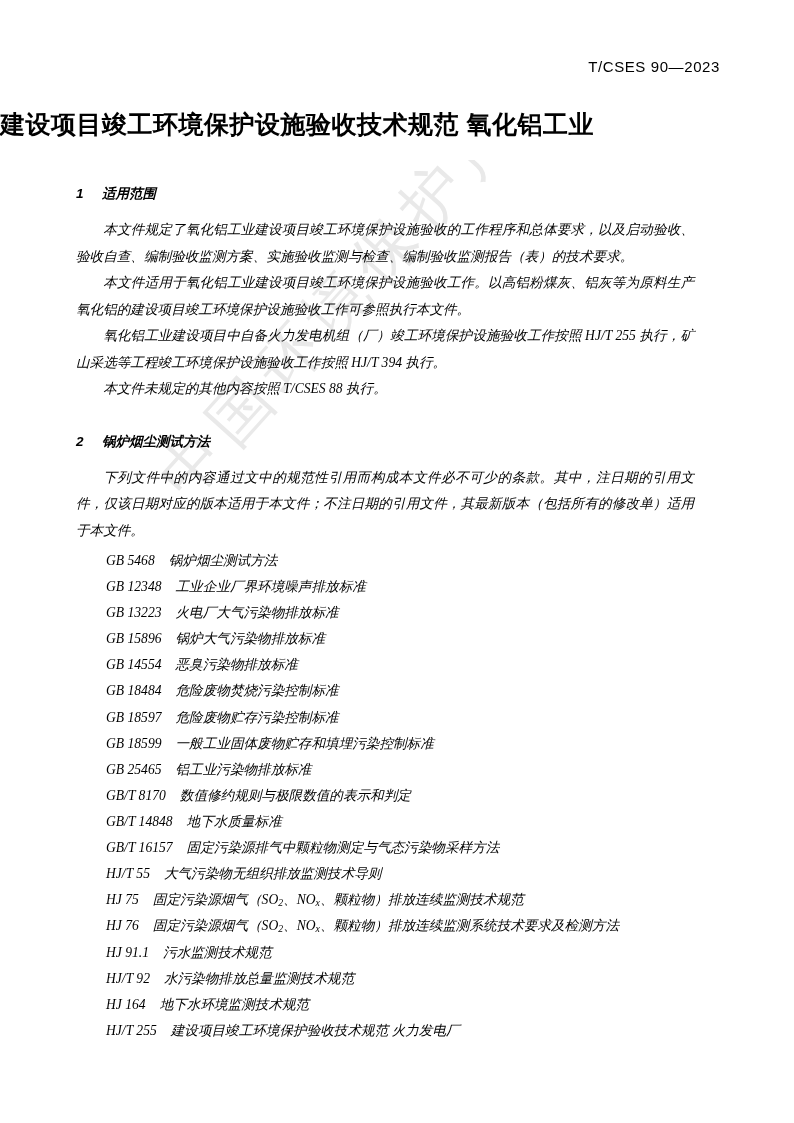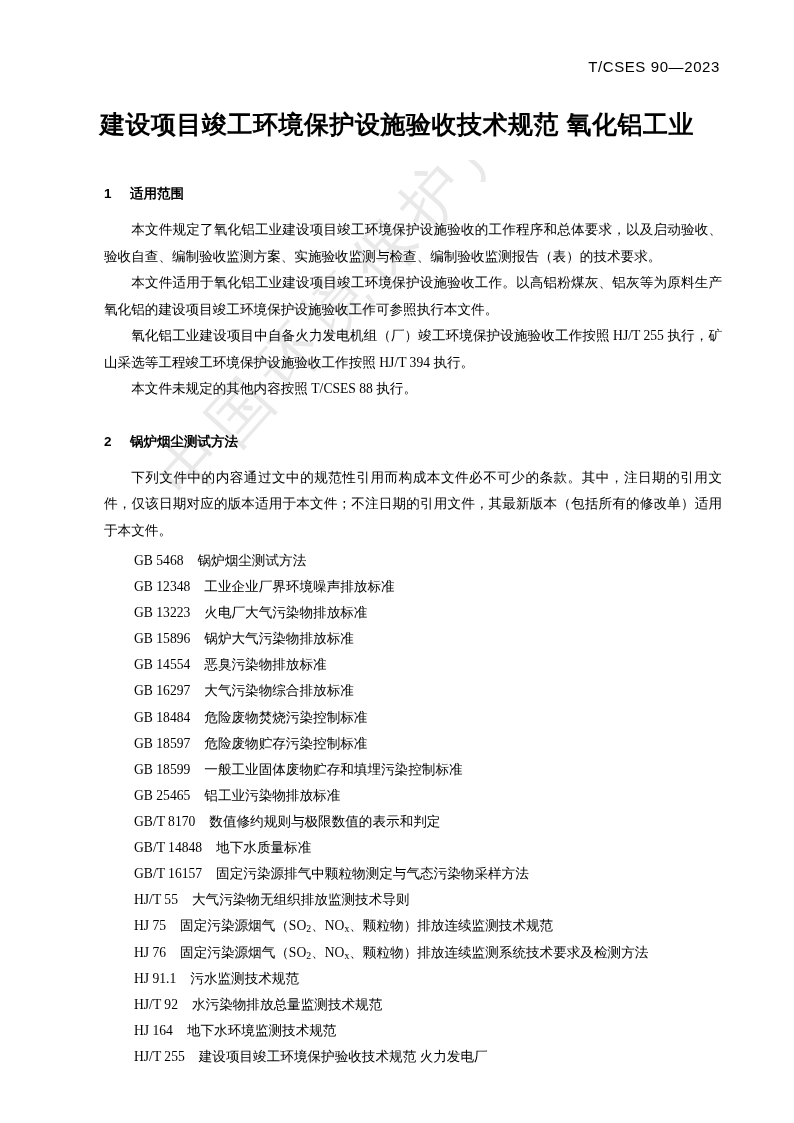--- a/index.html
+++ b/index.html
@@ -56,32 +56,33 @@
     right: 74px;
     font-family: "Liberation Sans", sans-serif;
     font-size: 15px;
     letter-spacing: 0.6px;
   }
   h1.doc-title {
     position: absolute;
     top: 108px;
     left: 0;
     width: 794px;
-    text-align: center;
+    text-align: left;
     margin: 0;
     font-size: 25px;
     font-weight: bold;
     font-family: "Liberation Sans", sans-serif;
     letter-spacing: 0.5px;
   }
   .body-area {
     position: absolute;
     top: 185px;
-    left: 104px;
+    left: 76px;
     width: 618px;
+    font-style: italic;
   }
   .sec-head {
     font-size: 13.5px;
     font-weight: bold;
     font-family: "Liberation Sans", sans-serif;
     margin: 0 0 14px 0;
   }
   .sec-head .num {
     display: inline-block;
     width: 26px;
@@ -152,21 +153,20 @@
       </div>
 
       <p class="para">下列文件中的内容通过文中的规范性引用而构成本文件必不可少的条款。其中，注日期的引用文件，仅该日期对应的版本适用于本文件；不注日期的引用文件，其最新版本（包括所有的修改单）适用于本文件。</p>
 
       <ul class="ref-list">
         <li><span class="ref-code">GB 5468</span><span class="ref-sep"></span><span>锅炉烟尘测试方法</span></li>
         <li><span class="ref-code">GB 12348</span><span class="ref-sep"></span><span>工业企业厂界环境噪声排放标准</span></li>
         <li><span class="ref-code">GB 13223</span><span class="ref-sep"></span><span>火电厂大气污染物排放标准</span></li>
         <li><span class="ref-code">GB 15896</span><span class="ref-sep"></span><span>锅炉大气污染物排放标准</span></li>
         <li><span class="ref-code">GB 14554</span><span class="ref-sep"></span><span>恶臭污染物排放标准</span></li>
-        <li><span class="ref-code">GB 16297</span><span class="ref-sep"></span><span>大气污染物综合排放标准</span></li>
         <li><span class="ref-code">GB 18484</span><span class="ref-sep"></span><span>危险废物焚烧污染控制标准</span></li>
         <li><span class="ref-code">GB 18597</span><span class="ref-sep"></span><span>危险废物贮存污染控制标准</span></li>
         <li><span class="ref-code">GB 18599</span><span class="ref-sep"></span><span>一般工业固体废物贮存和填埋污染控制标准</span></li>
         <li><span class="ref-code">GB 25465</span><span class="ref-sep"></span><span>铝工业污染物排放标准</span></li>
         <li><span class="ref-code">GB/T 8170</span><span class="ref-sep"></span><span>数值修约规则与极限数值的表示和判定</span></li>
         <li><span class="ref-code">GB/T 14848</span><span class="ref-sep"></span><span>地下水质量标准</span></li>
         <li><span class="ref-code">GB/T 16157</span><span class="ref-sep"></span><span>固定污染源排气中颗粒物测定与气态污染物采样方法</span></li>
         <li><span class="ref-code">HJ/T 55</span><span class="ref-sep"></span><span>大气污染物无组织排放监测技术导则</span></li>
         <li><span class="ref-code">HJ 75</span><span class="ref-sep"></span><span>固定污染源烟气（SO<span class="sub">2</span>、NO<span class="sub">x</span>、颗粒物）排放连续监测技术规范</span></li>
         <li><span class="ref-code">HJ 76</span><span class="ref-sep"></span><span>固定污染源烟气（SO<span class="sub">2</span>、NO<span class="sub">x</span>、颗粒物）排放连续监测系统技术要求及检测方法</span></li>

